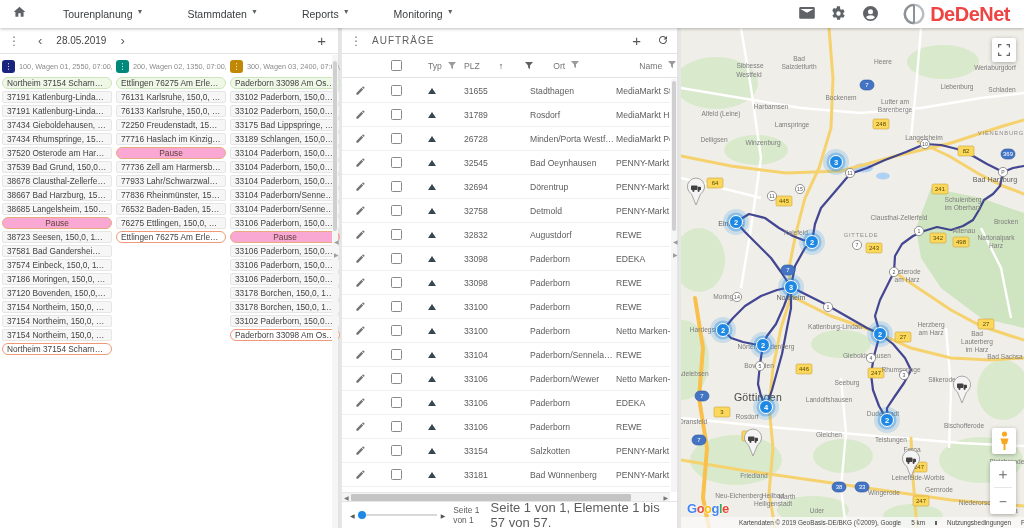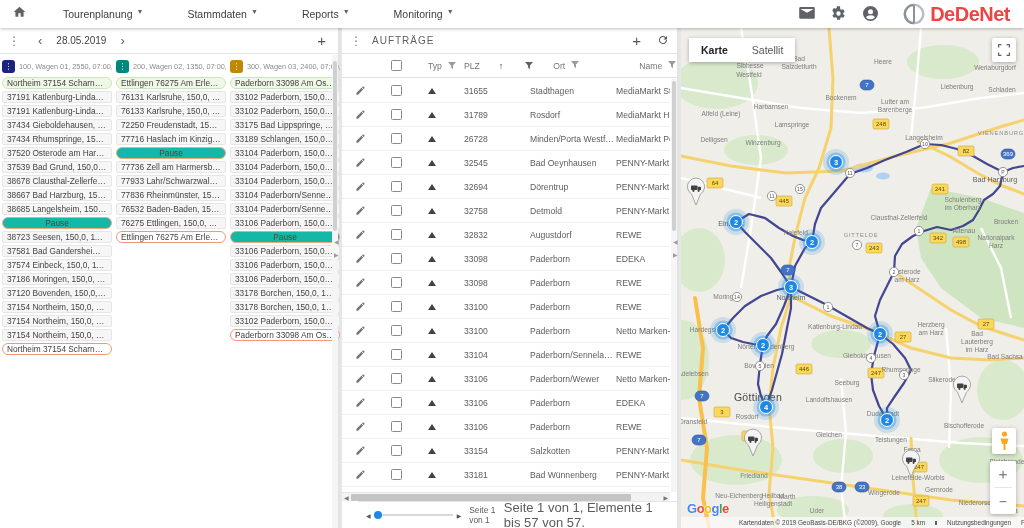--- a/index.html
+++ b/index.html
@@ -33,21 +33,21 @@
   #tour-columns { position:absolute; top:27px; left:2px; right:8px; bottom:0; display:flex; gap:4px; padding-top:2px; }
   .tour-col { width:110px; flex:0 0 110px; }
   .col-head { display:flex; align-items:center; gap:4px; height:18px; margin-bottom:2px; }
   .col-badge { width:13px; height:13px; border-radius:3px; color:#fff; font-size:8px; display:flex;
                align-items:center; justify-content:center; cursor:pointer; flex:0 0 13px; }
   .col-head-text { font-size:7.3px; color:#8a8a8a; white-space:nowrap; overflow:hidden; }
   .stop { height:12px; line-height:11px; font-size:8.3px; color:#424242; padding:0 4px; margin-bottom:2px;
           background:#f6f6f6; border:1px solid #e6e6e6; border-radius:2px;
           white-space:nowrap; overflow:hidden; text-overflow:ellipsis; cursor:pointer; }
   .stop.start { background:#eff7e7; border-color:#cde5bb; border-radius:8px; }
-  .stop.pause { background:#14b8a6; border-color:#e9aa80; border-radius:8px; text-align:center; color:#5d4037; }
+  .stop.pause { background:#f9a8d4; border-color:#e9aa80; border-radius:8px; text-align:center; color:#5d4037; }
   .stop.end   { background:#fff; border-color:#ee9a78; border-radius:8px; }
 
   .vscroll { position:absolute; width:6px; background:#f5f5f5; }
   .vthumb { position:absolute; left:1px; width:4px; background:#cfcfcf; border-radius:2px; }
   #tours-vscroll { right:0; top:27px; bottom:0; }
   #tours-vscroll .vthumb { top:6px; height:170px; }
 
   .splitter { position:absolute; top:238px; display:flex; flex-direction:column; gap:6px; z-index:40; }
   .splitter span { font-size:6px; color:#9e9e9e; cursor:pointer; }
 
@@ -64,21 +64,21 @@
   .cbx { width:11px; height:11px; border:1.4px solid #8a8a8a; border-radius:1.5px; background:#fff; cursor:pointer; }
   .typ-tri { width:0; height:0; border-left:4px solid transparent; border-right:4px solid transparent;
              border-bottom:6px solid #37474f; display:inline-block; }
   .sort-up { font-size:9px; color:#424242; }
   #orders-body { position:absolute; top:51px; left:0; right:7px; bottom:36px; overflow:hidden; }
   #orders-vscroll { right:0; top:51px; bottom:36px; }
   #orders-vscroll .vthumb { top:2px; height:150px; }
   .hscroll { position:absolute; left:0; right:7px; bottom:27px; height:9px; background:#f3f3f3; border-top:1px solid #e7e7e7; }
   .hthumb { position:absolute; left:9px; top:1px; height:7px; width:280px; background:#c4c4c4; border-radius:1px; }
   .hs-arrow { position:absolute; top:1px; font-size:6px; color:#777; cursor:pointer; }
-  .orders-foot { position:absolute; left:16px; right:0; bottom:0; height:27px; border-top:1px solid #e5e5e5;
+  .orders-foot { position:absolute; left:0; right:0; bottom:0; height:27px; border-top:1px solid #e5e5e5;
                  display:flex; align-items:center; padding:0 8px; font-size:8.4px; color:#5c5c5c; }
   .pager { display:flex; align-items:center; gap:4px; margin-right:8px; }
   .pg-arrow { font-size:6px; color:#555; cursor:pointer; }
   .pg-track { width:78px; height:2px; background:#d9d9d9; position:relative; }
   .pg-dot { position:absolute; left:-1px; top:-3px; width:8px; height:8px; border-radius:50%; background:#1e88e5; cursor:pointer; }
   .foot-right { margin-left:auto; font-size:13px; color:#5c5c5c; }
 
   
   .funnel { display:inline-block; margin-left:3px; }
   .pencil { cursor:pointer; }
@@ -910,24 +910,20 @@
         </g>
         <g>
           <circle cx="206" cy="392" r="13" fill="#1e88e5" opacity="0.18"></circle>
           <circle cx="206" cy="392" r="9.5" fill="#1e88e5" opacity="0.35"></circle>
           <circle cx="206" cy="392" r="6.5" fill="#1e88e5" stroke="#fff" stroke-width="1"></circle>
           <text x="206" y="394.6" text-anchor="middle" font-size="7.5" font-weight="bold" fill="#fff">2</text>
         </g>
       </g>
   </svg>
 
-  <div class="gm-tabs">
-    <div class="gm-tab active">Karte</div>
-    <div class="gm-tab inactive">Satellit</div>
-  </div>
   <div class="gm-fullscreen">
     <svg width="12" height="12" viewBox="0 0 24 24">
         <path d="M0 0h7v2.5H2.5V7H0V0zm17 0h7v7h-2.5V2.5H17V0zM0 17h2.5v4.5H7V24H0v-7zm21.5 0H24v7h-7v-2.5h4.5V17z" fill="#666"></path>
       </svg>
   </div>
   <div class="gm-pegman">
     <svg width="11" height="20" viewBox="0 0 11 20">
         <circle cx="5.5" cy="3" r="2.6" fill="#f9a825"></circle>
         <path d="M1.5 7.5h8L8 13H6.5v6h-2v-6H3z" fill="#f9a825"></path>
       </svg>

